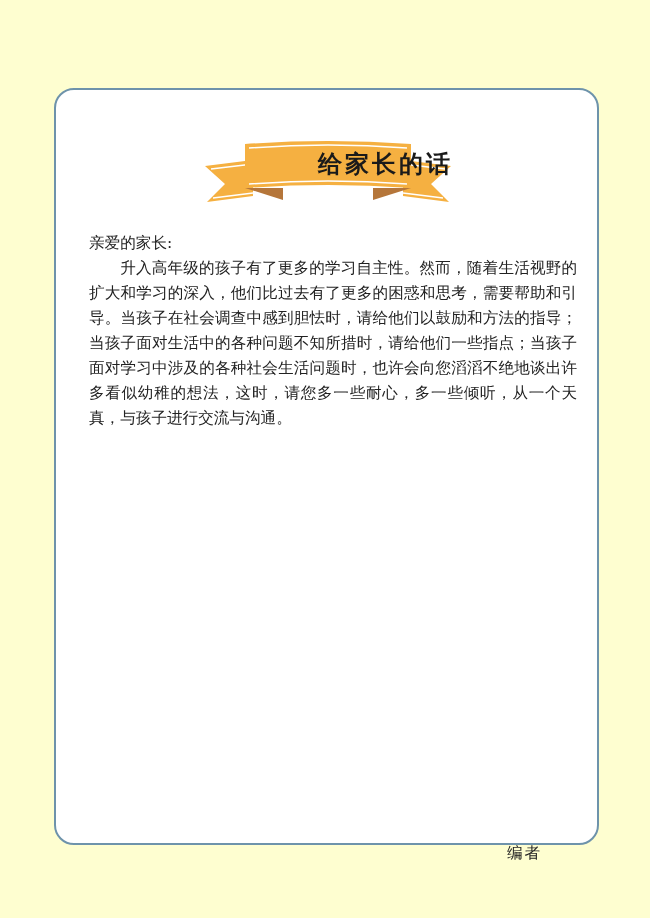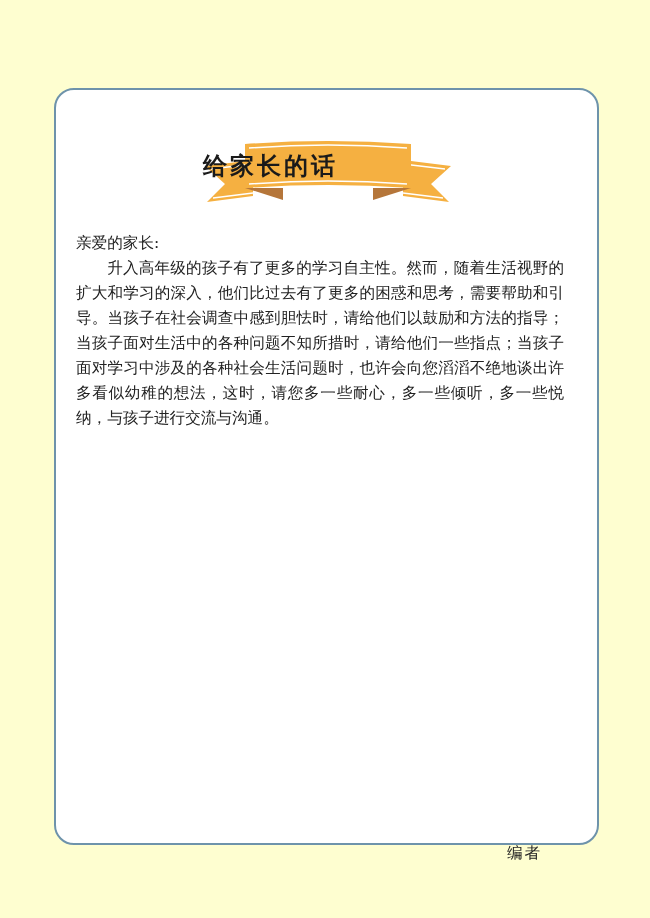--- a/index.html
+++ b/index.html
@@ -35,31 +35,31 @@
   .ribbon svg {
     position: absolute;
     left: 0;
     top: 0;
   }
   .ribbon-title {
     position: absolute;
     left: 0;
     top: 8px;
     width: 250px;
-    text-align: left;
-    font-family: Liberation Serif, serif;
+    text-align: right;
+    font-family: Liberation Mono, monospace;
     font-weight: bold;
     font-size: 24px;
     letter-spacing: 3px;
     color: #1a1a1a;
     line-height: 40px;
   }
   .letter {
     position: absolute;
-    left: 76px;
+    left: 89px;
     top: 231px;
     width: 488px;
     font-size: 15.6px;
     line-height: 25px;
     color: #222;
   }
   .letter p {
     margin: 0;
     text-align: justify;
     text-justify: inter-character;
@@ -98,16 +98,16 @@
 
     <path d="M42,6 Q125,0 208,6 L208,50 Q125,44 42,50 Z" fill="#f5b041"></path>
     <path d="M46,10 Q125,4 204,10" fill="none" stroke="#ffffff" stroke-width="1.5"></path>
     <path d="M46,46 Q125,40 204,46" fill="none" stroke="#ffffff" stroke-width="1.5"></path>
   </svg>
   <div class="ribbon-title">给家长的话</div>
 </div>
 
 <div class="letter">
   <p>亲爱的家长:</p>
-  <p class="indent">升入高年级的孩子有了更多的学习自主性。然而，随着生活视野的扩大和学习的深入，他们比过去有了更多的困惑和思考，需要帮助和引导。当孩子在社会调查中感到胆怯时，请给他们以鼓励和方法的指导；当孩子面对生活中的各种问题不知所措时，请给他们一些指点；当孩子面对学习中涉及的各种社会生活问题时，也许会向您滔滔不绝地谈出许多看似幼稚的想法，这时，请您多一些耐心，多一些倾听，多一些悦纳，与孩子进行交流与沟通。</p>
+  <p class="indent">升入高年级的孩子有了更多的学习自主性。然而，随着生活视野的扩大和学习的深入，他们比过去有了更多的困惑和思考，需要帮助和引导。当孩子在社会调查中感到胆怯时，请给他们以鼓励和方法的指导；当孩子面对生活中的各种问题不知所措时，请给他们一些指点；当孩子面对学习中涉及的各种社会生活问题时，也许会向您滔滔不绝地谈出许多看似幼稚的想法，这时，请您多一些耐心，多一些倾听，从一个天真，与孩子进行交流与沟通。</p>
 </div>
 
 <div class="signature">编者</div>
 
 </body></html>

